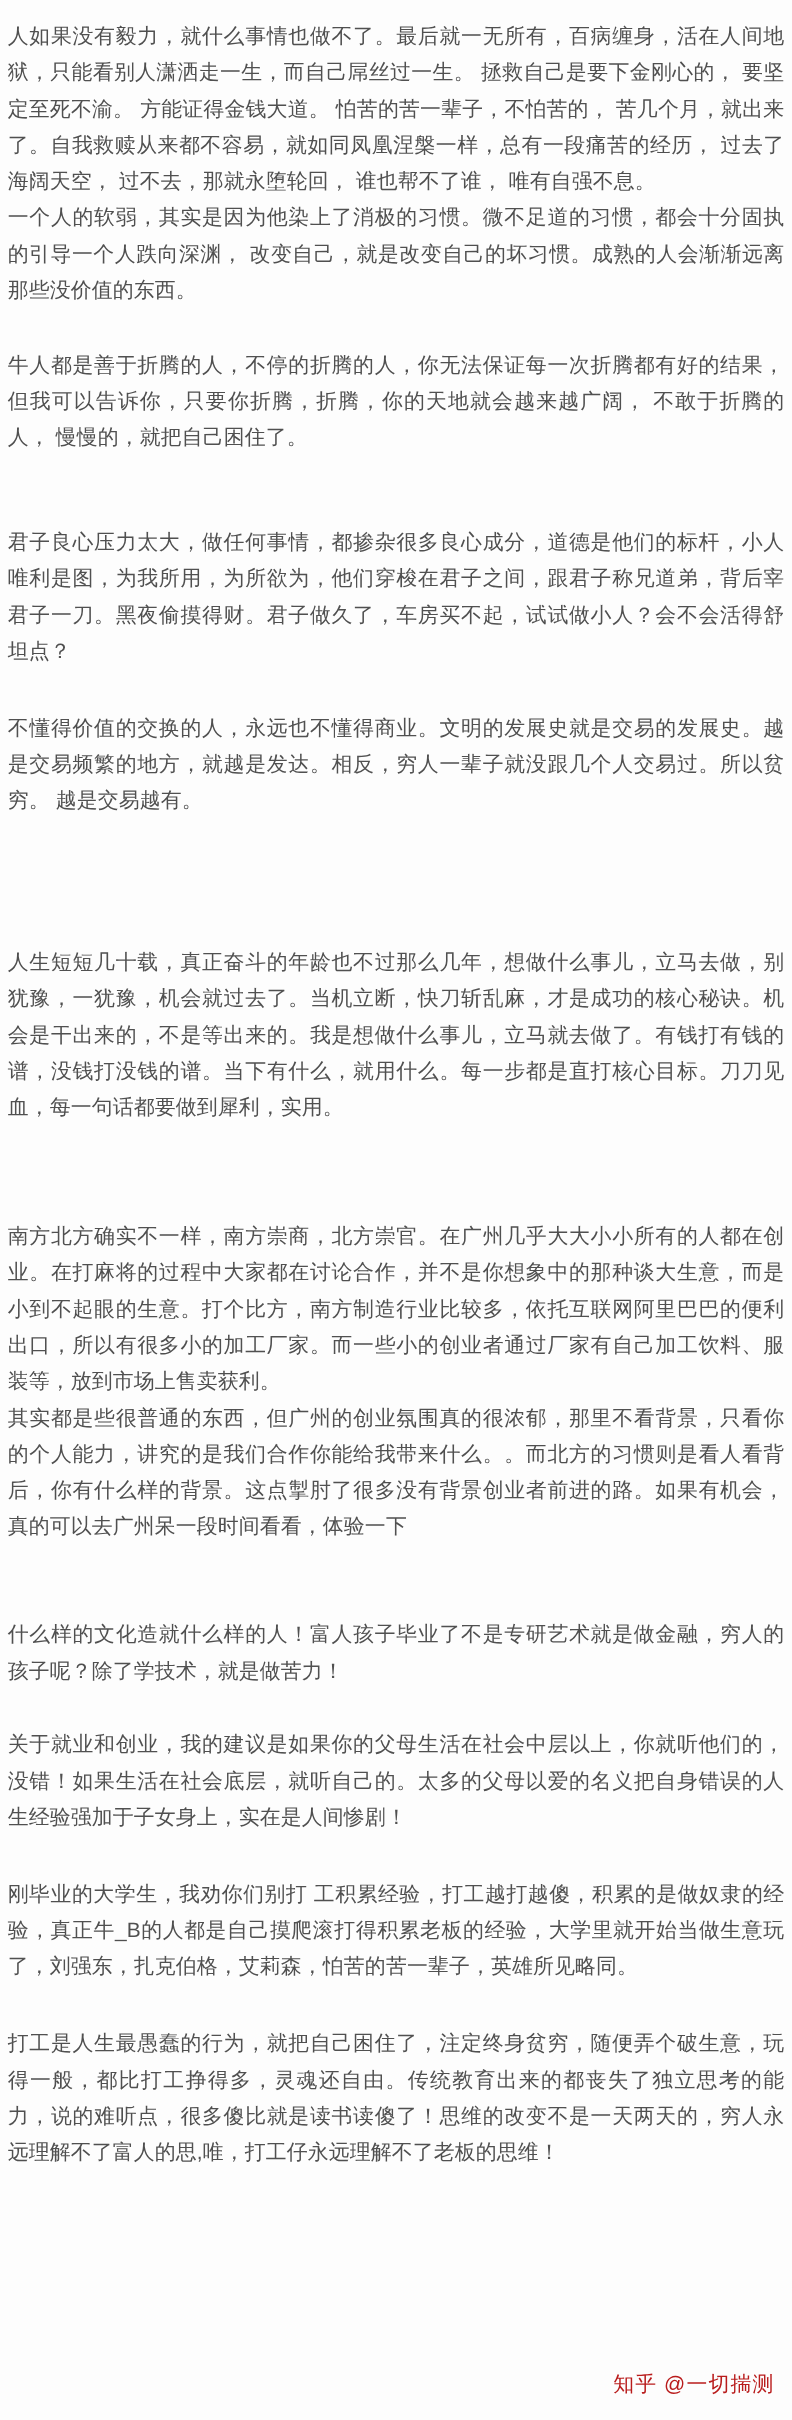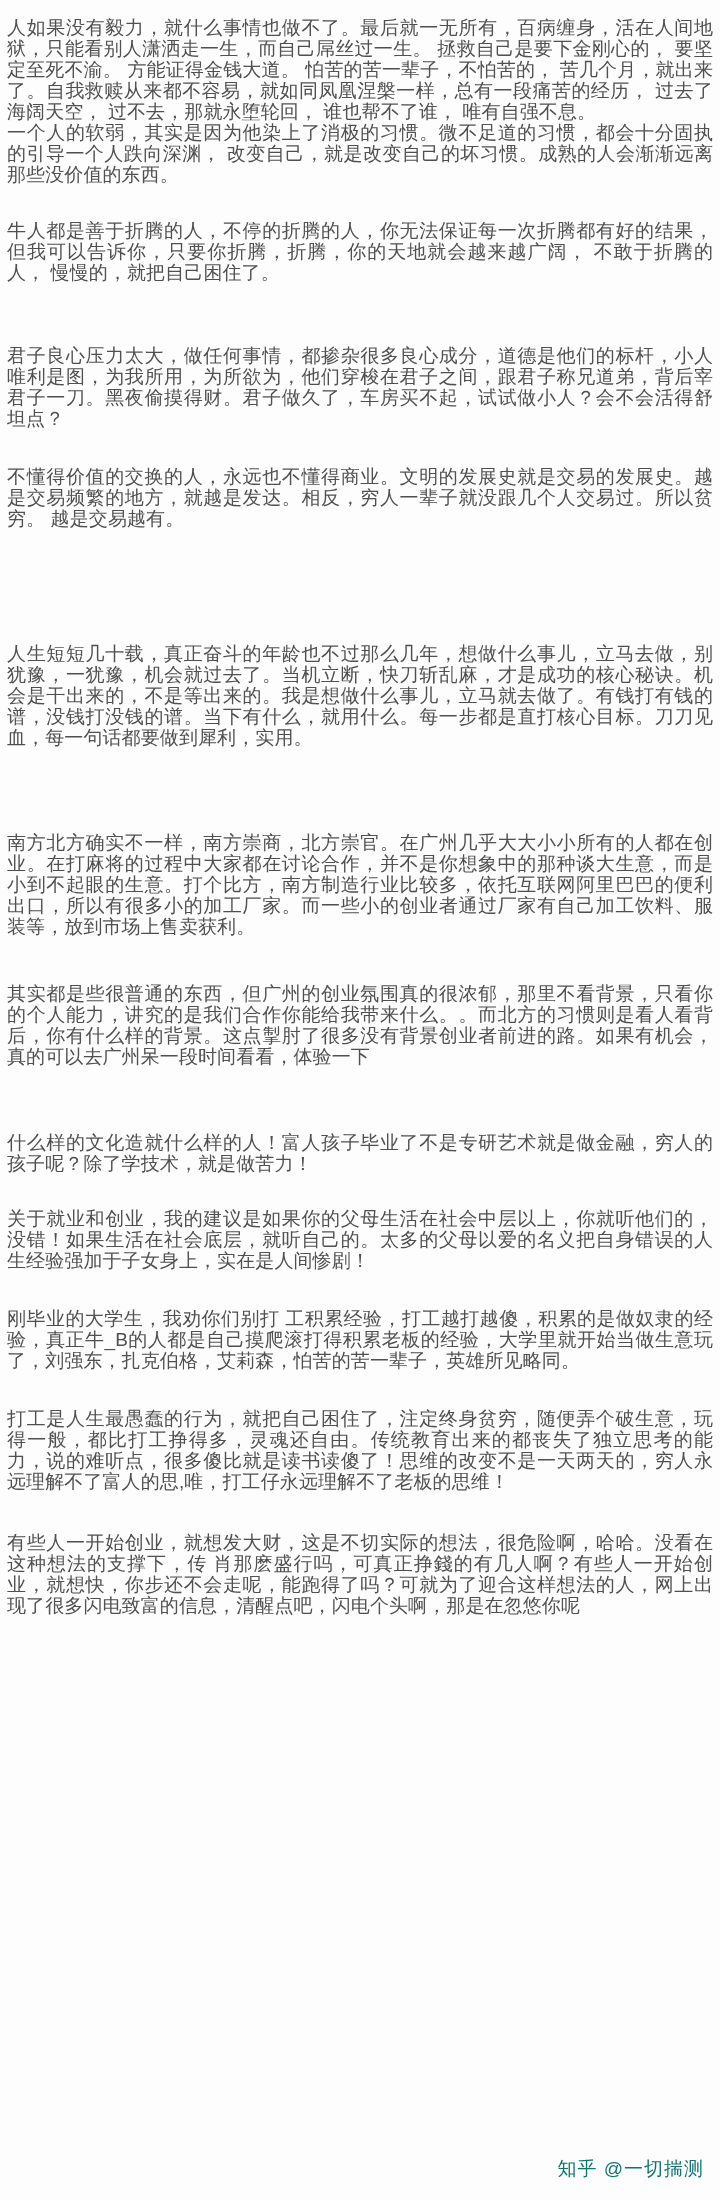--- a/index.html
+++ b/index.html
@@ -16,49 +16,48 @@
   .page {
     position: relative;
     width: 720px;
     height: 2200px;
     box-sizing: border-box;
     padding: 17px 7px 0 7px;
   }
   .para {
     margin: 0;
     font-size: 19px;
-    line-height: 21px;
+    line-height: 33px;
     color: #505050;
     text-align: justify;
     letter-spacing: 0.1px;
     word-break: break-all;
   }
   .watermark {
     position: absolute;
     right: 16px;
     top: 2155px;
     font-size: 19px;
     line-height: 28px;
-    color: #0f766e;
+    color: #b91c1c;
     letter-spacing: 1px;
     white-space: nowrap;
   }
 </style>
 </head>
 <body>
 
 <div class="page">
   <p class="para">人如果没有毅力，就什么事情也做不了。最后就一无所有，百病缠身，活在人间地狱，只能看别人潇洒走一生，而自己屌丝过一生。 拯救自己是要下金刚心的， 要坚定至死不渝。 方能证得金钱大道。 怕苦的苦一辈子，不怕苦的， 苦几个月，就出来了。自我救赎从来都不容易，就如同凤凰涅槃一样，总有一段痛苦的经历， 过去了海阔天空， 过不去，那就永堕轮回， 谁也帮不了谁， 唯有自强不息。</p>
   <p class="para" style="">一个人的软弱，其实是因为他染上了消极的习惯。微不足道的习惯，都会十分固执的引导一个人跌向深渊， 改变自己，就是改变自己的坏习惯。成熟的人会渐渐远离那些没价值的东西。</p>
   <p class="para" style="margin-top:35px">牛人都是善于折腾的人，不停的折腾的人，你无法保证每一次折腾都有好的结果， 但我可以告诉你，只要你折腾，折腾，你的天地就会越来越广阔， 不敢于折腾的人， 慢慢的，就把自己困住了。</p>
   <p class="para" style="margin-top:62px">君子良心压力太大，做任何事情，都掺杂很多良心成分，道德是他们的标杆，小人唯利是图，为我所用，为所欲为，他们穿梭在君子之间，跟君子称兄道弟，背后宰君子一刀。黑夜偷摸得财。君子做久了，车房买不起，试试做小人？会不会活得舒坦点？</p>
   <p class="para" style="margin-top:37px">不懂得价值的交换的人，永远也不懂得商业。文明的发展史就是交易的发展史。越是交易频繁的地方，就越是发达。相反，穷人一辈子就没跟几个人交易过。所以贫穷。 越是交易越有。</p>
   <p class="para" style="margin-top:114px">人生短短几十载，真正奋斗的年龄也不过那么几年，想做什么事儿，立马去做，别犹豫，一犹豫，机会就过去了。当机立断，快刀斩乱麻，才是成功的核心秘诀。机会是干出来的，不是等出来的。我是想做什么事儿，立马就去做了。有钱打有钱的谱，没钱打没钱的谱。当下有什么，就用什么。每一步都是直打核心目标。刀刀见血，每一句话都要做到犀利，实用。</p>
   <p class="para" style="margin-top:84px">南方北方确实不一样，南方崇商，北方崇官。在广州几乎大大小小所有的人都在创业。在打麻将的过程中大家都在讨论合作，并不是你想象中的那种谈大生意，而是小到不起眼的生意。打个比方，南方制造行业比较多，依托互联网阿里巴巴的便利出口，所以有很多小的加工厂家。而一些小的创业者通过厂家有自己加工饮料、服装等，放到市场上售卖获利。</p>
-  <p class="para" style="margin-top:46px">其实都是些很普通的东西，但广州的创业氛围真的很浓郁，那里不看背景，只看你的个人能力，讲究的是我们合作你能给我带来什么。。而北方的习惯则是看人看背后，你有什么样的背景。这点掣肘了很多没有背景创业者前进的路。如果有机会，真的可以去广州呆一段时间看看，体验一下</p>
+  <p class="para" style="">其实都是些很普通的东西，但广州的创业氛围真的很浓郁，那里不看背景，只看你的个人能力，讲究的是我们合作你能给我带来什么。。而北方的习惯则是看人看背后，你有什么样的背景。这点掣肘了很多没有背景创业者前进的路。如果有机会，真的可以去广州呆一段时间看看，体验一下</p>
   <p class="para" style="margin-top:65px">什么样的文化造就什么样的人！富人孩子毕业了不是专研艺术就是做金融，穷人的孩子呢？除了学技术，就是做苦力！</p>
   <p class="para" style="margin-top:34px">关于就业和创业，我的建议是如果你的父母生活在社会中层以上，你就听他们的，没错！如果生活在社会底层，就听自己的。太多的父母以爱的名义把自身错误的人生经验强加于子女身上，实在是人间惨剧！</p>
   <p class="para" style="margin-top:37px">刚毕业的大学生，我劝你们别打 工积累经验，打工越打越傻，积累的是做奴隶的经验，真正牛_B的人都是自己摸爬滚打得积累老板的经验，大学里就开始当做生意玩了，刘强东，扎克伯格，艾莉森，怕苦的苦一辈子，英雄所见略同。</p>
   <p class="para" style="margin-top:37px">打工是人生最愚蠢的行为，就把自己困住了，注定终身贫穷，随便弄个破生意，玩得一般，都比打工挣得多，灵魂还自由。传统教育出来的都丧失了独立思考的能力，说的难听点，很多傻比就是读书读傻了！思维的改变不是一天两天的，穷人永远理解不了富人的思,唯，打工仔永远理解不了老板的思维！</p>
-  <p class="para" style="margin-top:40px">有些人一开始创业，就想发大财，这是不切实际的想法，很危险啊，哈哈。没看在这种想法的支撑下，传 肖那麽盛行吗，可真正挣錢的有几人啊？有些人一开始创业，就想快，你步还不会走呢，能跑得了吗？可就为了迎合这样想法的人，网上出现了很多闪电致富的信息，清醒点吧，闪电个头啊，那是在忽悠你呢</p>
 
   <div class="watermark">知乎 @一切揣测</div>
 </div>
 
 </body></html>

